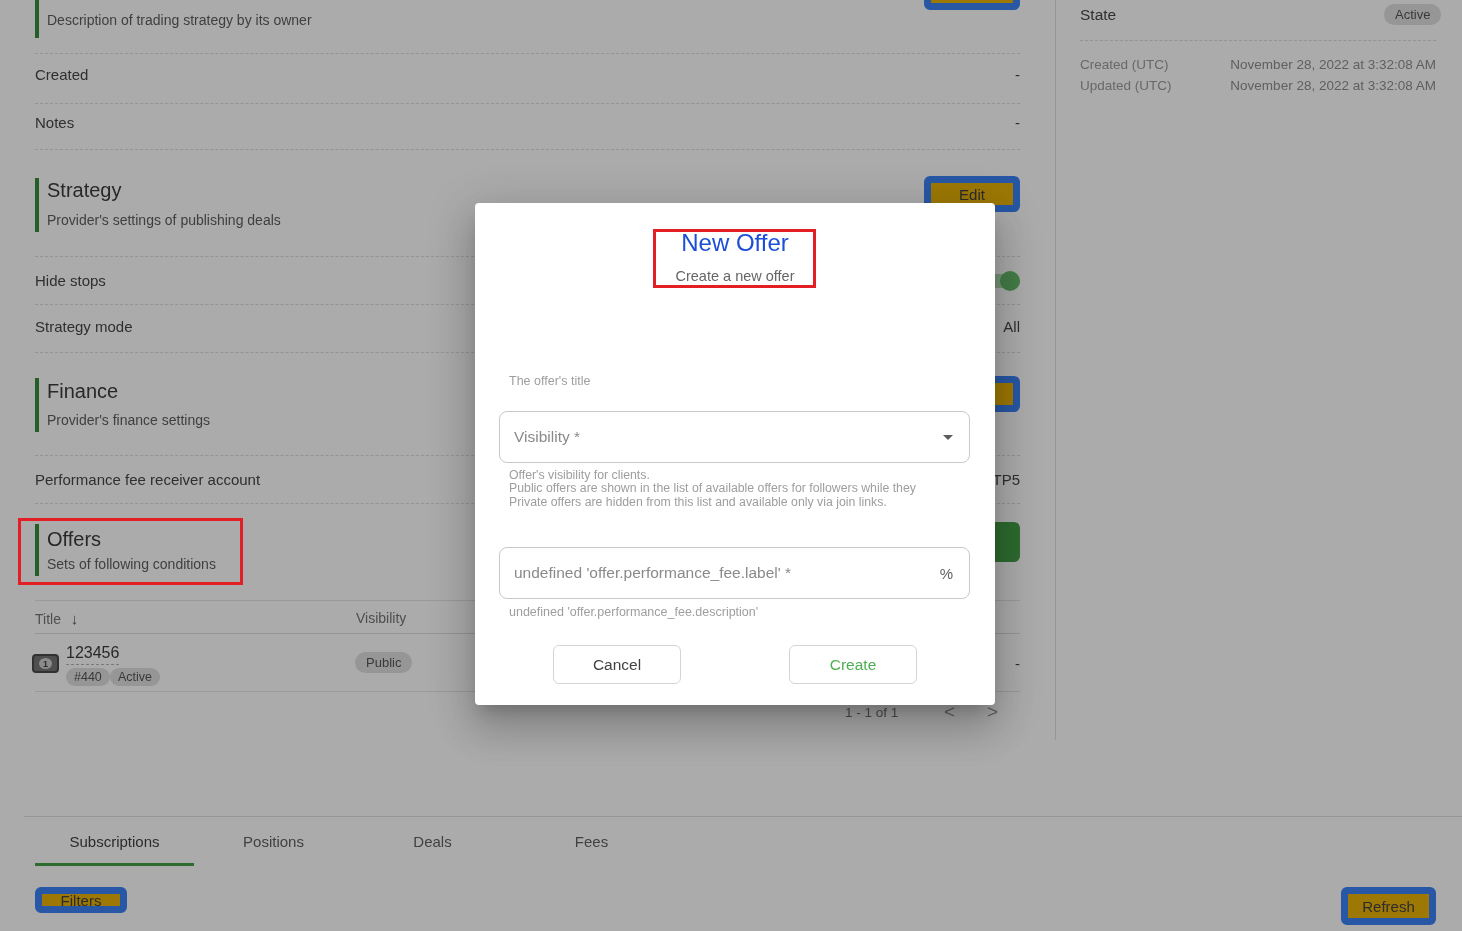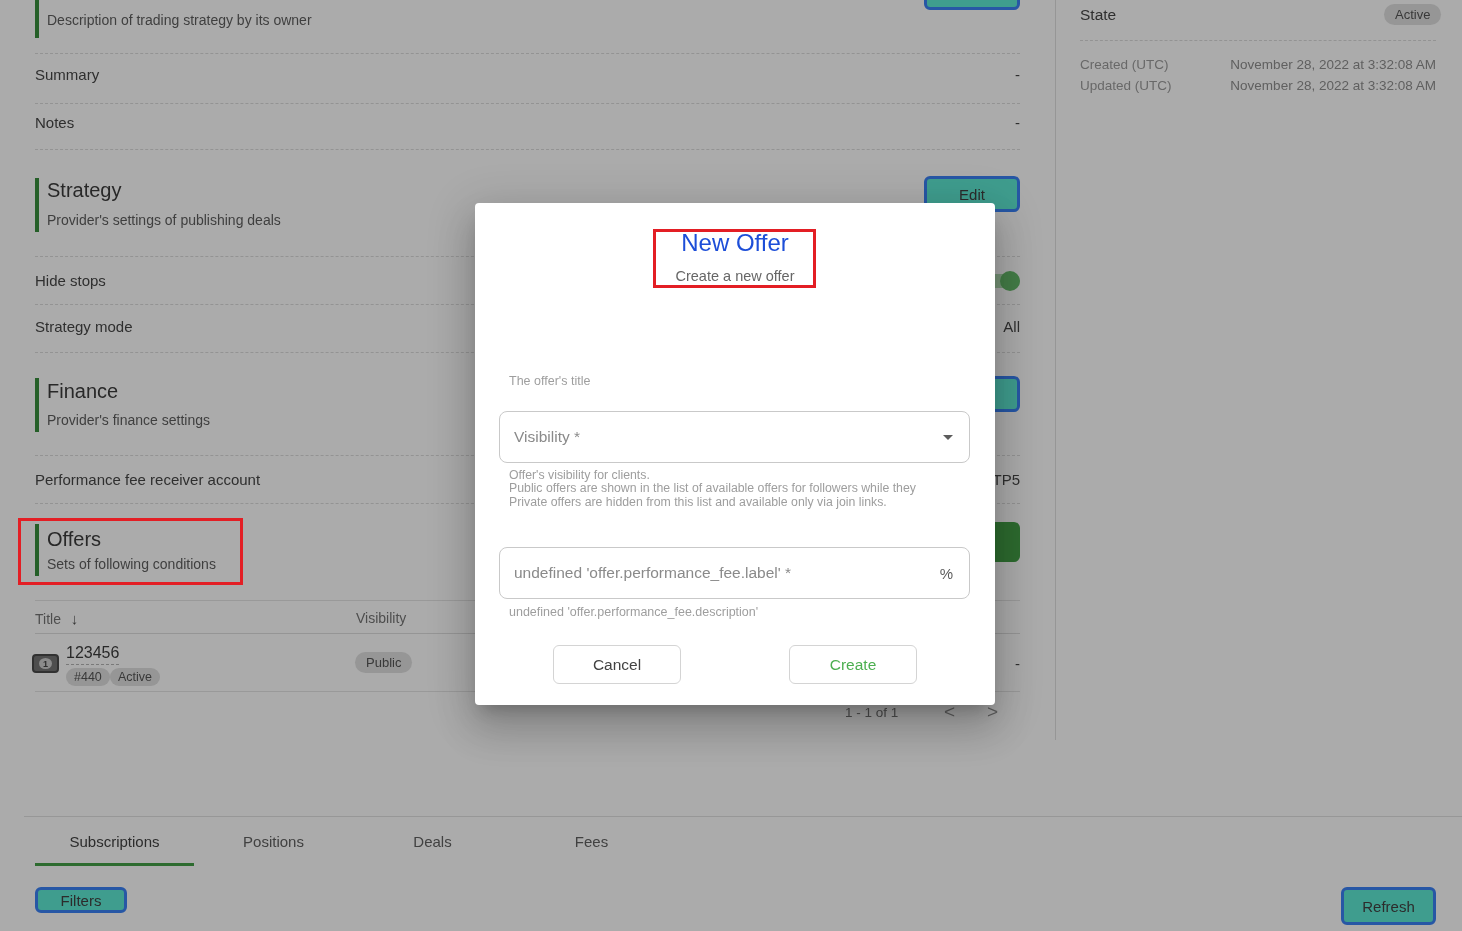--- a/index.html
+++ b/index.html
@@ -9,21 +9,21 @@
   .page { position:relative; width:1462px; height:931px; background:#fff; overflow:hidden; }
 
   
   .divider-dashed { border-top:1px dashed #dcdcdc; height:0; }
   .divider-solid  { border-top:1px solid #e4e4e4; height:0; }
   .green-bar { width:4px; background:#388e3c; }
   .section-title { font-size:20px; color:#3d3d3d; }
   .section-sub   { font-size:14px; color:#5f5f5f; }
   .row-label { font-size:15px; color:#474747; }
   .row-value { font-size:15px; color:#474747; text-align:right; width:120px; }
-  .btn-outline { background:#5eead4; border:3px solid #3b82f6; border-radius:6px; font-size:15px;
+  .btn-outline { background:#eab308; border:7px solid #3b82f6; border-radius:6px; font-size:15px;
                  color:#424242; display:flex; align-items:center; justify-content:center; cursor:pointer; }
   .pill { background:#e0e0e0; border-radius:12px; font-size:13px; color:#555; padding:3px 11px; display:inline-block; }
   .pill-sm { background:#e0e0e0; border-radius:10px; font-size:12.5px; color:#555; padding:2px 8px; display:inline-block; }
   .th { font-size:14px; color:#757575; }
 
   .toggle-track { width:34px; height:14px; border-radius:7px; background:rgba(102,187,106,.5); }
   .toggle-knob  { width:20px; height:20px; border-radius:50%; background:#66bb6a; }
 
   .money-icon { width:27px; height:19px; background:#757575; border:2px solid #4a4a4a; border-radius:4px;
                 display:flex; align-items:center; justify-content:center; }
@@ -64,21 +64,21 @@
 </head>
 <body>
 
 <div class="page">
 
   <div class="abs green-bar" style="left:35px; top:0; height:38px;"></div>
   <div class="abs section-sub" style="left:47px; top:12px;">Description of trading strategy by its owner</div>
   <button class="abs btn-outline" style="left:924px; top:-28px; width:96px; height:38px;"></button>
 
   <div class="abs divider-dashed" style="left:35px; top:53px; width:985px;"></div>
-  <div class="abs row-label" style="left:35px; top:66px;">Summary</div>
+  <div class="abs row-label" style="left:35px; top:66px;">Created</div>
   <div class="abs row-value" style="left:900px; top:66px;">-</div>
 
   <div class="abs divider-dashed" style="left:35px; top:103px; width:985px;"></div>
   <div class="abs row-label" style="left:35px; top:114px;">Notes</div>
   <div class="abs row-value" style="left:900px; top:114px;">-</div>
   <div class="abs divider-dashed" style="left:35px; top:149px; width:985px;"></div>
 
   <div class="abs green-bar" style="left:35px; top:178px; height:54px;"></div>
   <div class="abs section-title" style="left:47px; top:179px;">Strategy</div>
   <div class="abs section-sub" style="left:47px; top:212px;">Provider's settings of publishing deals</div>

